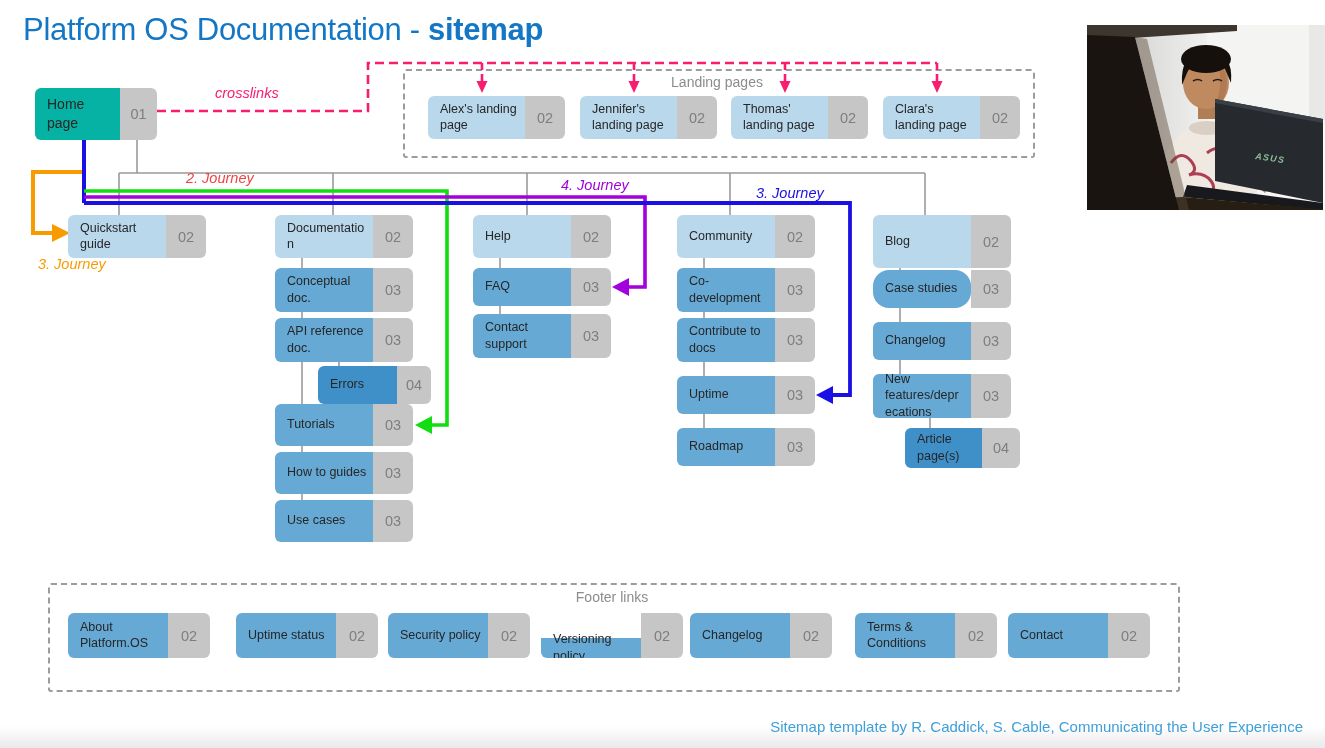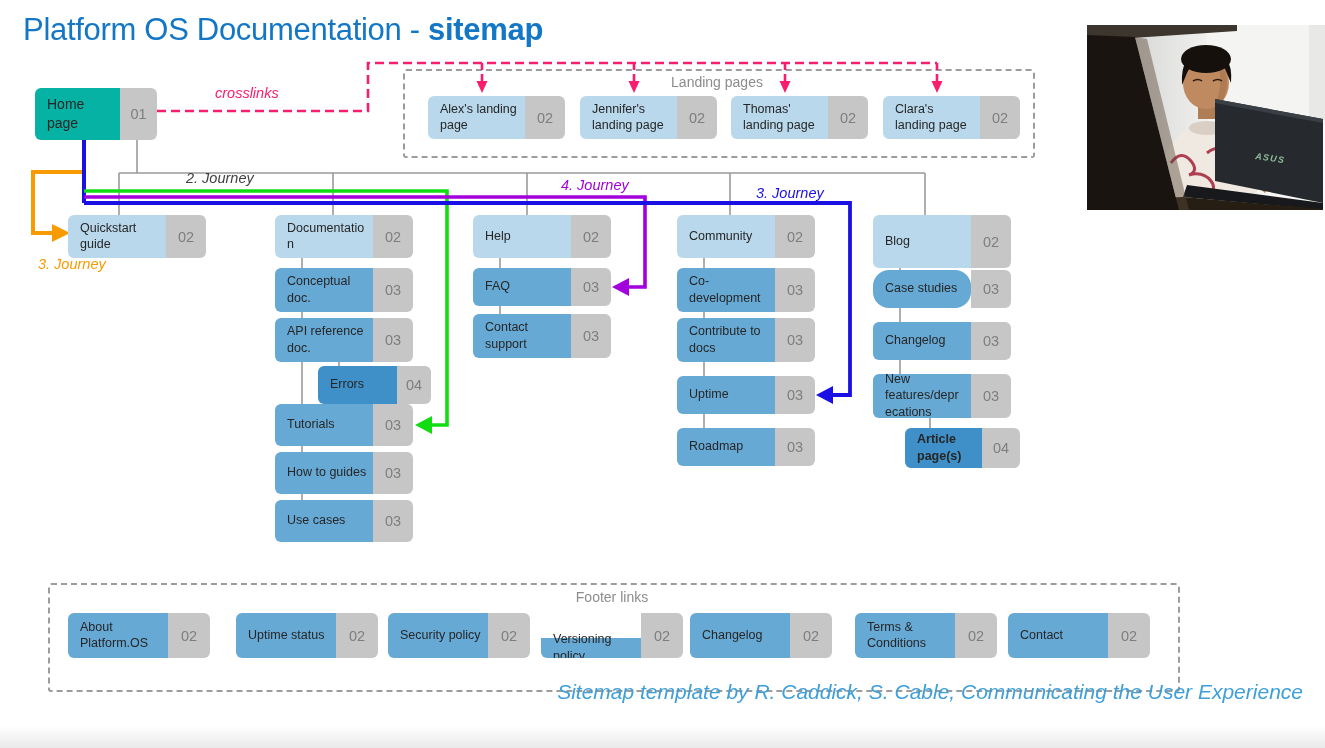--- a/index.html
+++ b/index.html
@@ -8,21 +8,21 @@
   #page-title{position:absolute;left:23px;top:12px;font-size:31px;letter-spacing:-0.3px;z-index:4;}
   #wires{position:absolute;left:0;top:0;z-index:2;}
   .grp{position:absolute;border:2px dashed #9c9c9c;border-radius:3px;z-index:1;background:transparent;}
   .grp-label{position:absolute;font-size:14px;color:#8c8c8c;text-align:center;z-index:1;}
   .node{position:absolute;display:flex;border-radius:6px;overflow:hidden;z-index:3;}
   .node .lbl{flex:1;display:flex;align-items:center;padding:0 6px 1px 12px;font-size:12.5px;
              color:#262626;line-height:1.3;overflow-wrap:anywhere;}
   .node .num{display:flex;align-items:center;justify-content:center;font-size:14.5px;}
   .jlabel{position:absolute;font-style:italic;font-size:14.5px;z-index:4;white-space:nowrap;}
   #crosslinks-label{position:absolute;font-style:italic;font-size:14.5px;z-index:4;}
-  #credit{position:absolute;right:22px;top:680px;font-size:21px;z-index:4;font-style:italic;}
+  #credit{position:absolute;right:22px;top:718px;font-size:15px;z-index:4;}
   #photo{position:absolute;left:1087px;top:25px;z-index:4;}
   #bottom-shadow{position:absolute;left:0;top:726px;width:1325px;height:22px;z-index:0;
      background:linear-gradient(to bottom, rgba(120,120,120,0) 0%, rgba(120,120,120,0.16) 100%);}
 </style>
 </head>
 <body>
 
 <div id="stage">
 
   <div id="page-title" style="color: rgb(19, 119, 197);"><span>Platform OS Documentation - </span><b>sitemap</b></div>
@@ -72,21 +72,21 @@
       <path d="M84,191 H447 V425 H432" stroke="#12dd12" stroke-width="3.6" fill="none"></path>
       <polygon points="415,425 432,416 432,434" fill="#12dd12"></polygon>
       <path d="M84,197 H645 V287 H629" stroke="#a200dd" stroke-width="3.6" fill="none"></path>
       <polygon points="612,287 629,278 629,296" fill="#a200dd"></polygon>
       <path d="M84,203 H850 V395 H833" stroke="#1b10e3" stroke-width="3.8" fill="none"></path>
       <polygon points="816,395 833,386 833,404" fill="#1b10e3"></polygon>
     </svg>
 
   <div id="crosslinks-label" style="left: 215px; top: 85px; color: rgb(248, 29, 110);">crosslinks</div>
   <div class="jlabel" style="left: 38px; top: 256px; color: rgb(248, 155, 0);">3. Journey</div>
-  <div class="jlabel" style="left: 186px; top: 170px; color: #404040;">2. Journey</div>
+  <div class="jlabel" style="left: 186px; top: 170px; color: #ef4444;">2. Journey</div>
   <div class="jlabel" style="left: 561px; top: 177px; color: rgb(162, 0, 221);">4. Journey</div>
   <div class="jlabel" style="left: 756px; top: 185px; color: rgb(27, 16, 227);">3. Journey</div>
 
   <div id="credit" style="color: rgb(63, 159, 216);">Sitemap template by R. Caddick, S. Cable, Communicating the User Experience</div>
 
   <svg id="photo" width="238" height="185" viewBox="0 0 238 185" role="img">
     <defs>
       <linearGradient id="bgGrad" x1="0" y1="0" x2="1" y2="0">
         <stop offset="0" stop-color="#c9c9c7"></stop>
           <stop offset="0.55" stop-color="#f3f3f1"></stop>
@@ -212,21 +212,21 @@
     </div>
     <div class="node" style="left: 873px; top: 322px; width: 138px; height: 38px;">
       <span class="lbl" style="background: rgb(102, 169, 213);">Changelog</span>
       <span class="num" style="width: 40px; background: rgb(198, 198, 198); color: rgb(126, 126, 126);">03</span>
     </div>
     <div class="node" style="left: 873px; top: 374px; width: 138px; height: 44px;">
       <span class="lbl" style="background: rgb(102, 169, 213);">New features/deprecations</span>
       <span class="num" style="width: 40px; background: rgb(198, 198, 198); color: rgb(126, 126, 126);">03</span>
     </div>
     <div class="node" style="left: 905px; top: 428px; width: 115px; height: 40px;">
-      <span class="lbl" style="background: rgb(63, 144, 200); font-weight: bold;">Article page(s)</span>
+      <span class="lbl" style="background: rgb(63, 144, 200);">Article page(s)</span>
       <span class="num" style="width: 38px; background: rgb(198, 198, 198); color: rgb(126, 126, 126);">04</span>
     </div>
     <div class="node" style="left: 68px; top: 613px; width: 142px; height: 45px;">
       <span class="lbl" style="background: rgb(102, 169, 213);">About Platform.OS</span>
       <span class="num" style="width: 42px; background: rgb(198, 198, 198); color: rgb(126, 126, 126);">02</span>
     </div>
     <div class="node" style="left: 236px; top: 613px; width: 142px; height: 45px;">
       <span class="lbl" style="background: rgb(102, 169, 213);">Uptime status</span>
       <span class="num" style="width: 42px; background: rgb(198, 198, 198); color: rgb(126, 126, 126);">02</span>
     </div>

